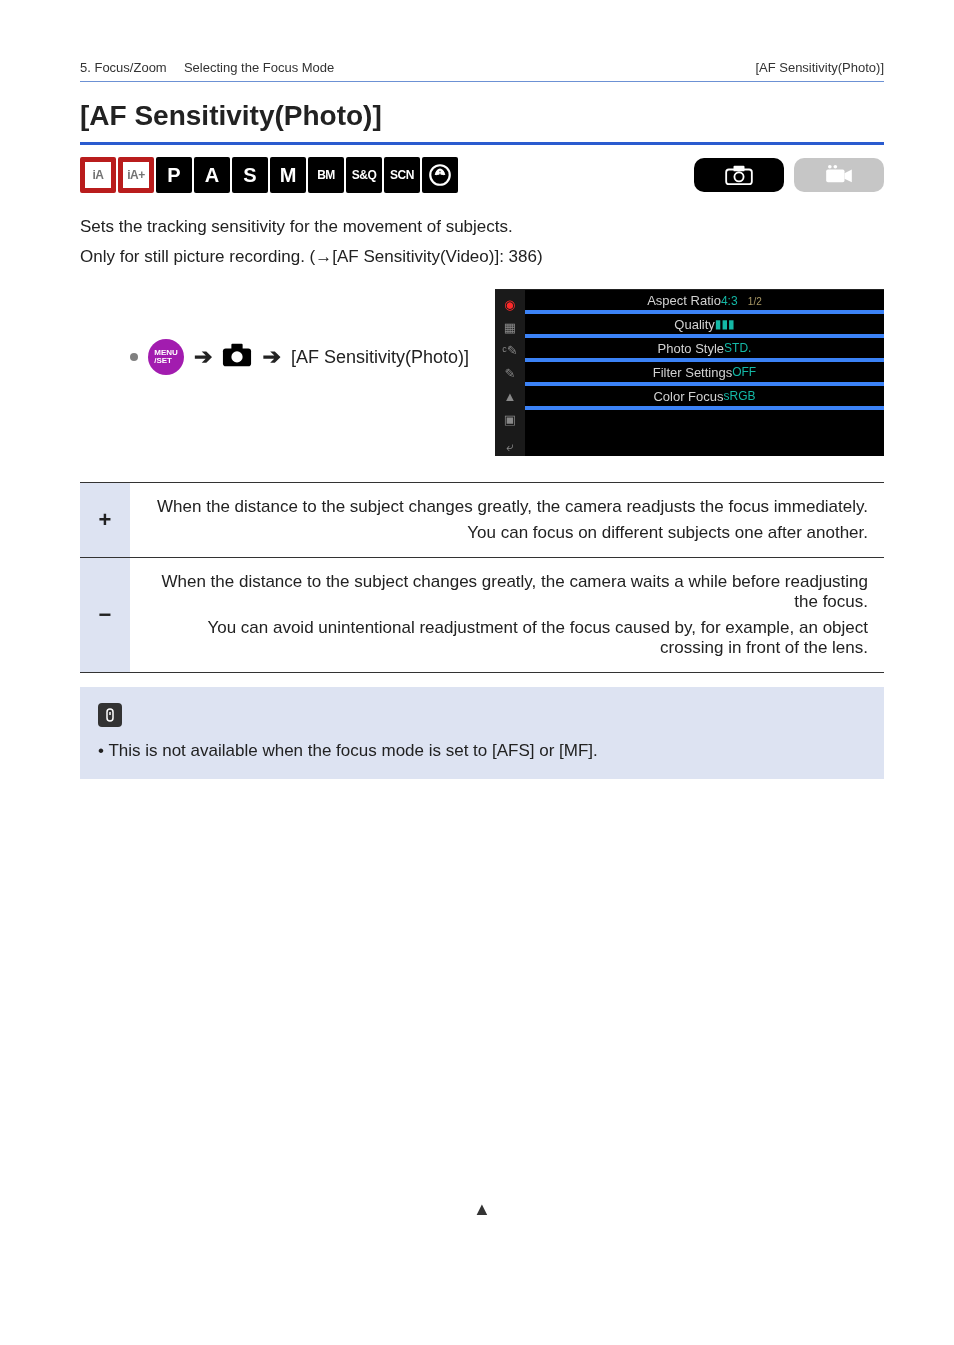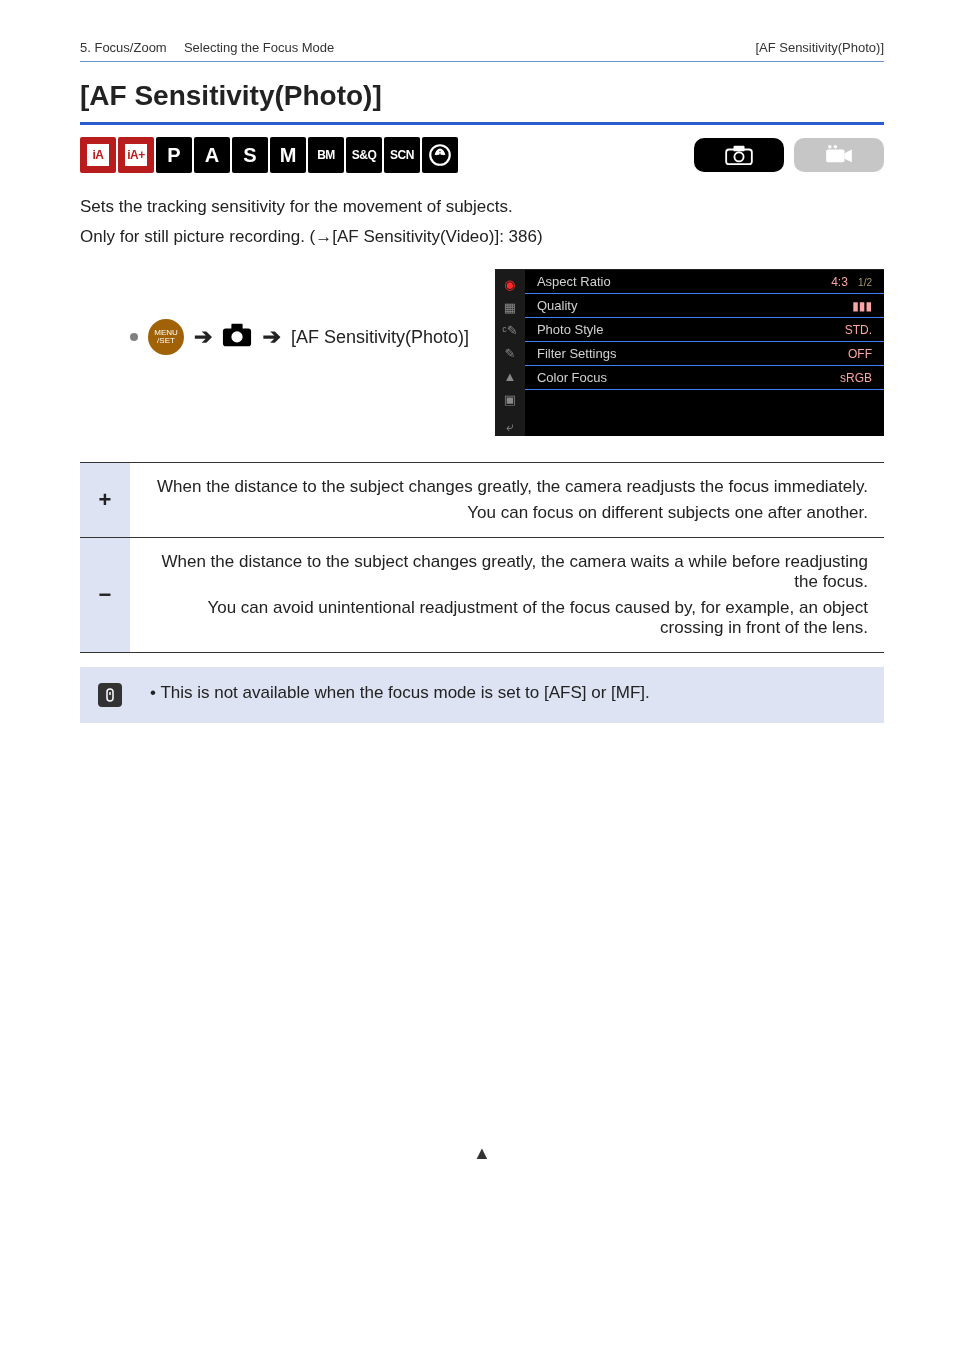--- a/index.html
+++ b/index.html
@@ -4,21 +4,21 @@
 <style>
   * { box-sizing: border-box; }
   body {
     margin: 0;
     font-family: Arial, Helvetica, sans-serif;
     font-size: 17px;
     color: #222;
     background: #fff;
     width: 954px;
   }
-  .page { padding: 40px 70px 40px 80px; }
+  .page { padding: 40px 70px 40px 80px; margin-top: 20px; }
   .header-line {
     display: flex;
     justify-content: space-between;
     font-size: 13px;
     color: #333;
     border-bottom: 1px solid #6c91d4;
     padding-bottom: 6px;
     margin-bottom: 18px;
   }
   .header-line .sep { display: inline-block; width: 10px; text-align: center; }
@@ -35,44 +35,44 @@
   }
   .mode-icons { display: flex; gap: 2px; }
   .mode-chip {
     display: inline-flex; align-items: center; justify-content: center;
     width: 36px; height: 36px;
     background: #000; color: #fff;
     font-weight: 700; font-size: 20px;
     border-radius: 2px;
   }
   .mode-chip.small { font-size: 12px; letter-spacing: -0.5px; }
-  .mode-chip.outline { background: #fff; color: #b91c1c; border: 7px solid #b91c1c; }
+  .mode-chip.outline { background: #fff; color: #737373; border: 5px solid #b91c1c; }
   .mode-chip.hand svg { width: 26px; height: 26px; }
   .right-pills { display: flex; gap: 10px; }
   .pill {
     display: inline-flex; align-items: center; justify-content: center;
     width: 90px; height: 34px; border-radius: 10px;
     background: #000; color: #fff;
   }
   .pill.faded { opacity: 0.22; }
   .pill svg { width: 30px; height: 22px; color: #fff; }
   .intro { margin: 0 0 10px 0; }
   .ref-line { margin: 0 0 22px 0; }
   .mid-row { display: flex; align-items: flex-start; gap: 26px; }
   .menu-path {
     flex: 0 0 auto;
     display: flex; align-items: center; gap: 10px;
     padding-top: 50px; padding-left: 50px;
   }
   .menu-path .bullet { width: 8px; height: 8px; background: #808080; border-radius: 50%; }
   .menu-path .menu-set {
     width: 36px; height: 36px; border-radius: 50%;
-    background: #a16207; color: #fff; font-size: 8px; font-weight: 400;
-    display: inline-flex; align-items: center; justify-content: center;
-    text-align: center; line-height: 1;
+    background: #a21caf; color: #fff; font-size: 8px; font-weight: 700;
+    display: inline-flex; align-items: center; justify-content: center;
+    line-height: 1;
   }
   .menu-path .arrow { font-size: 22px; font-weight: 900; }
   .menu-path .cam svg { width: 30px; height: 26px; color: #000; }
   .menu-label { font-size: 18px; font-weight: 400; }
   .screenshot {
     flex: 1 1 auto;
     background: #000; color: #d2d2d2;
     display: flex; font-size: 13px;
     border-top: 1px solid #222;
     min-width: 300px;
@@ -82,47 +82,47 @@
     display: flex; flex-direction: column; align-items: center;
     padding-top: 5px; gap: 5px;
   }
   .ss-left .tab {
     width: 22px; height: 18px; display: flex; align-items: center; justify-content: center;
     font-size: 13px; color: #888;
   }
   .ss-left .tab.sel { color: #ff2a2a; }
   .ss-body { flex: 1; }
   .ss-row {
-    display: flex; justify-content: space-between;
-    padding: 4px 12px; border-bottom: 1px solid #3b82f6;
+    display: flex; justify-content: center;
+    padding: 4px 12px; border-bottom: 4px solid #3b82f6;
     align-items: center; height: 24px;
   }
   .ss-row.hl { background: #b78400; color: #000; }
-  .ss-row .val { color: #fca5a5; font-size: 12px; }
+  .ss-row .val { color: #14b8a6; font-size: 12px; }
   .ss-row.hl .val { color: #000; }
   .ss-page { font-size: 10px; color: #a96; padding-left: 3px; }
   table.settings {
     width: 100%; border-collapse: collapse;
     margin-top: 26px; margin-bottom: 14px;
   }
   table.settings td {
     border-top: 1px solid #333; border-bottom: 1px solid #333;
     padding: 14px 16px; vertical-align: top;
   }
   table.settings td.left {
     width: 50px; background: #dde3f2;
     text-align: center; font-weight: 700; font-size: 22px;
     vertical-align: middle;
   }
   table.settings td p { margin: 0 0 6px 0; text-align: right; }
   table.settings td p:last-child { margin-bottom: 0; }
   .note-box {
     background: #dde3f2;
     padding: 14px 18px 16px 18px;
-    display: flex; align-items: flex-start; gap: 28px;
+    display: flex; align-items: flex-start; gap: 12px; flex-direction: column;
   }
   .note-icon {
     width: 24px; height: 24px; background: #333; border-radius: 4px;
     display: inline-flex; align-items: center; justify-content: center;
     color: #fff; font-size: 12px; flex-shrink: 0; margin-top: 2px;
   }
   .note-icon svg { width: 14px; height: 14px; }
   .note-text p { margin: 2px 0; }
   .footer {
     text-align: center; font-size: 13px; margin-top: 420px; color: #333;

